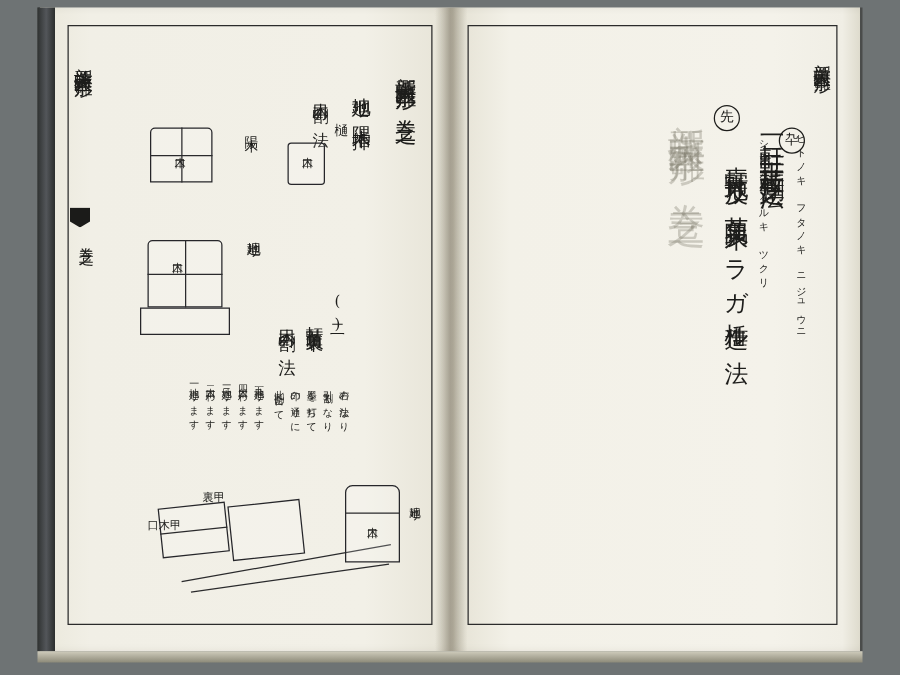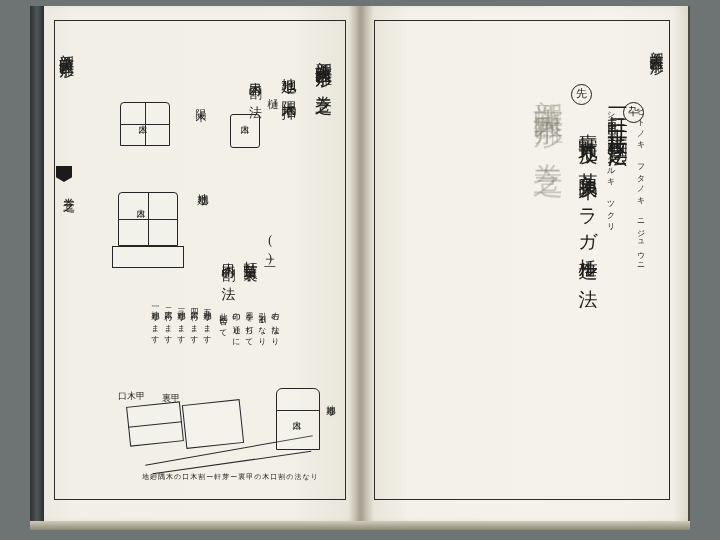--- a/index.html
+++ b/index.html
@@ -276,33 +276,32 @@
       <div class="note-col v" style="left:170px;top:296px;">五地廻リます</div>
 
       <div class="note-col v" style="left:186px;top:300px;">此割合にて</div>
       <div class="note-col v" style="left:199px;top:300px;">印の通りに</div>
       <div class="note-col v" style="left:212px;top:300px;">墨を打ちて</div>
       <div class="note-col v" style="left:225px;top:300px;">引割るなり</div>
       <div class="note-col v" style="left:238px;top:300px;">右の法なり</div>
 
       <div class="dbox" style="left:96px;top:398px;width:54px;height:40px;transform:rotate(-6deg);"></div>
       <div class="dline" style="left:96px;top:418px;width:54px;height:1px;transform:rotate(-6deg);"></div>
-      <div class="lbl" style="left:86px;top:384px;font-size:9px;">口木甲</div>
+      <div class="lbl" style="left:86px;top:408px;font-size:9px;">口木甲</div>
       <div class="lbl" style="left:130px;top:386px;font-size:9px;text-align:right;">裏甲</div>
 
       <div class="dbox" style="left:152px;top:396px;width:58px;height:44px;transform:rotate(-6deg);"></div>
       <div class="dline" style="left:120px;top:456px;width:160px;height:1px;transform:rotate(-8deg);"></div>
       <div class="dline" style="left:112px;top:444px;width:170px;height:1px;transform:rotate(-10deg);"></div>
 
       <div class="dbox" style="left:244px;top:382px;width:44px;height:62px;border-radius:6px 6px 0 0;"></div>
       <div class="dline" style="left:244px;top:404px;width:44px;height:1px;"></div>
       <div class="lbl v" style="left:258px;top:408px;font-size:9px;">木口</div>
       <div class="lbl v" style="left:292px;top:392px;font-size:9px;">地廻リ</div>
 
-      <div class="lbl" style="left:110px;top:466px;font-size:7px;letter-spacing:1px;">地廻隅木の口木割ー軒芽ー裏甲の木口割の法なり</div>
     </div>
 
     <div class="page-right">
       <div class="frame frame-right"></div>
 
       <div class="ghost" style="right:120px;top:70px;font-size:30px;">新撰大匠雛形 巻之三</div>
 
       <div class="v r-side-title">新撰大匠雛形</div>
 
       <div class="r-circ" style="right:96px;top:78px;">先</div>

